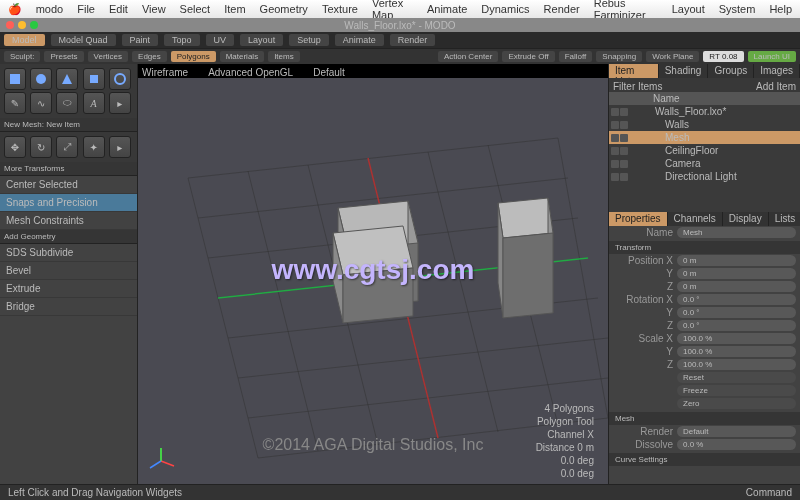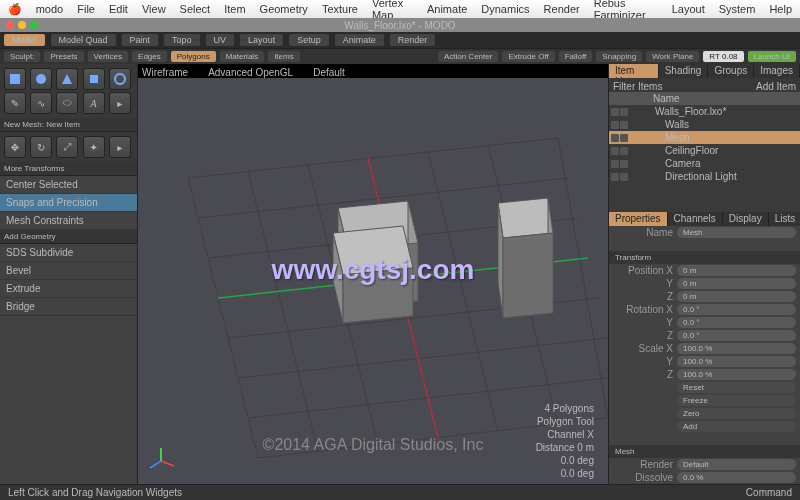--- a/index.html
+++ b/index.html
@@ -42,21 +42,21 @@
 .tree-row{display:flex;padding:1px 2px;font-size:8px;align-items:center}
 .tree-row.sel{background:#c96;color:#222}
 .tree-icons{width:40px;display:flex;gap:1px}
 .tree-icons i{width:8px;height:8px;background:#555;border-radius:1px}
 .tree-name{padding-left:4px}
 .props{flex:1;background:#424242;overflow:auto}
 .prop-tabs{height:14px;background:#333;display:flex;font-size:8px}
 .prop-row{display:flex;padding:1px 4px;font-size:8px;align-items:center;gap:4px}
 .prop-label{width:60px;text-align:right;color:#999}
 .prop-field{flex:1;background:#585858;border-radius:6px;padding:1px 6px;height:11px;font-size:8px}
-.prop-hdr{background:#353535;padding:2px 6px;font-size:8px;margin-top:12px}
+.prop-hdr{background:#353535;padding:2px 6px;font-size:8px;margin-top:2px}
 .statusbar{height:16px;background:#333;display:flex;align-items:center;padding:0 8px;font-size:8px;justify-content:space-between;border-top:1px solid #222}
 svg{display:block}
 </style>
 </head>
 <body>
 
 <div class="menubar">
   <span class="apple">🍎</span>
   <span>modo</span>
   <span>File</span>
@@ -341,24 +341,20 @@
           <div class="prop-field" style="background:#4a4a4a">Reset</div>
         </div>
       <div class="prop-row">
           <div class="prop-label"></div>
           <div class="prop-field" style="background:#4a4a4a">Freeze</div>
         </div>
       <div class="prop-row">
           <div class="prop-label"></div>
           <div class="prop-field" style="background:#4a4a4a">Zero</div>
         </div>
-      <div class="prop-row">
-          <div class="prop-label"></div>
-          <div class="prop-field" style="background:#4a4a4a">Add</div>
-        </div>
       <div class="prop-hdr">Mesh</div>
       <div class="prop-row">
           <div class="prop-label">Render</div>
           <div class="prop-field">Default</div>
         </div>
       <div class="prop-row">
           <div class="prop-label">Dissolve</div>
           <div class="prop-field">0.0 %</div>
         </div>
       <div class="prop-hdr">Curve Settings</div>

